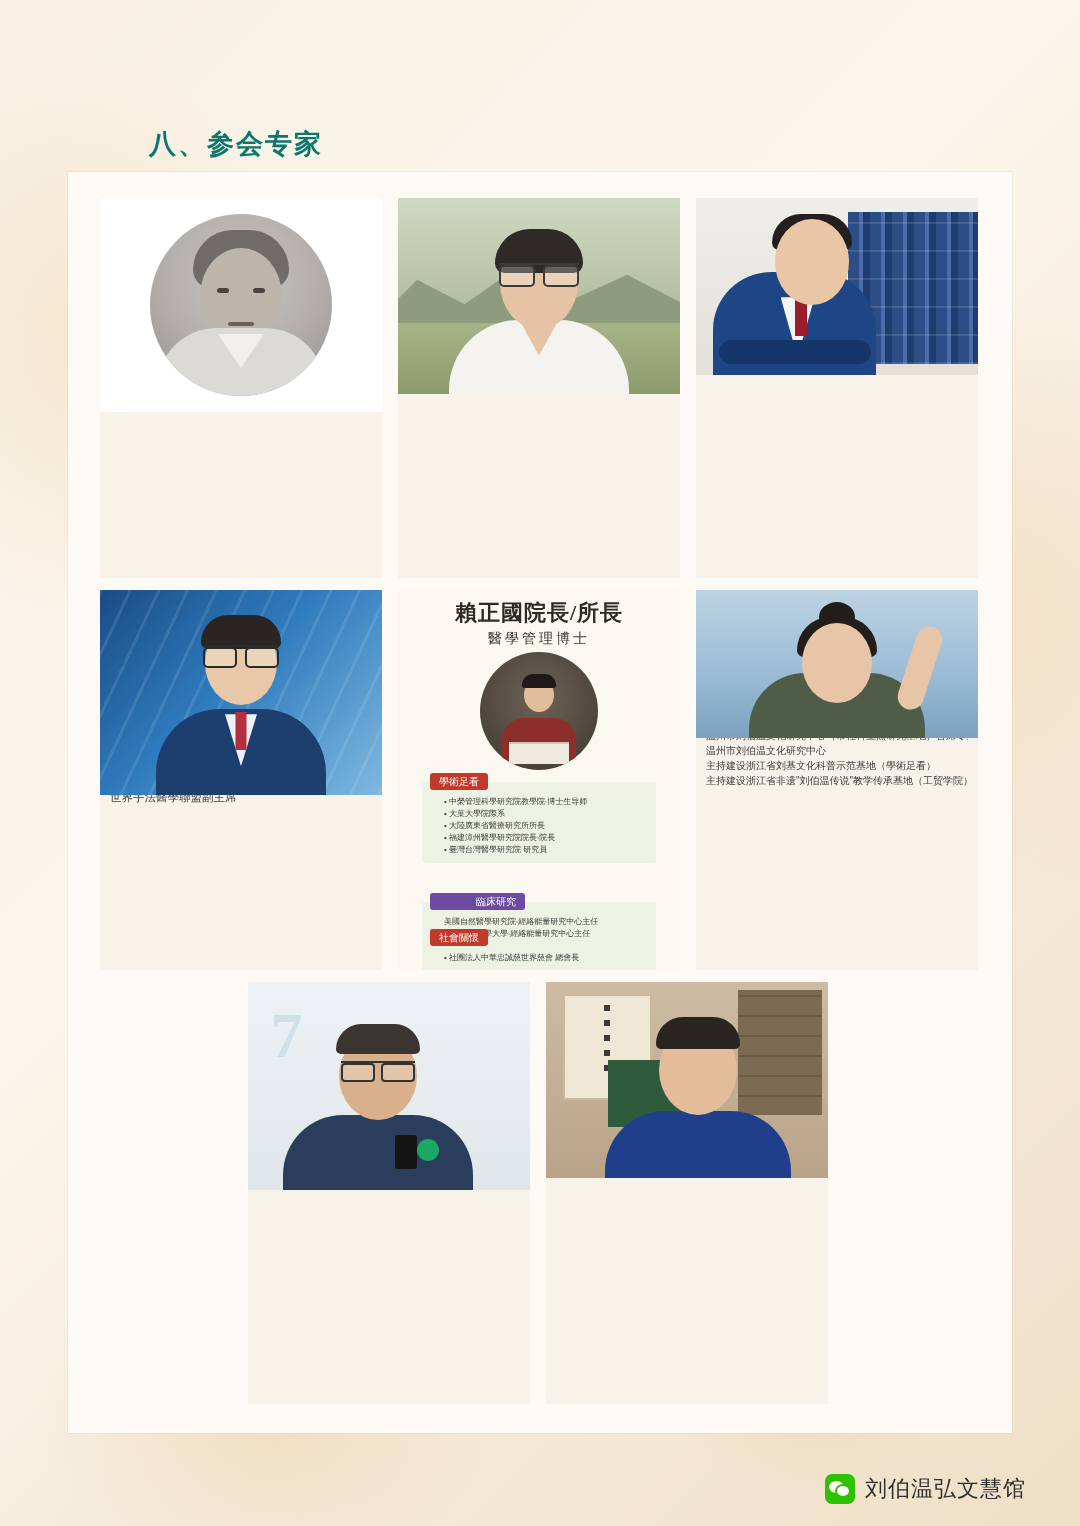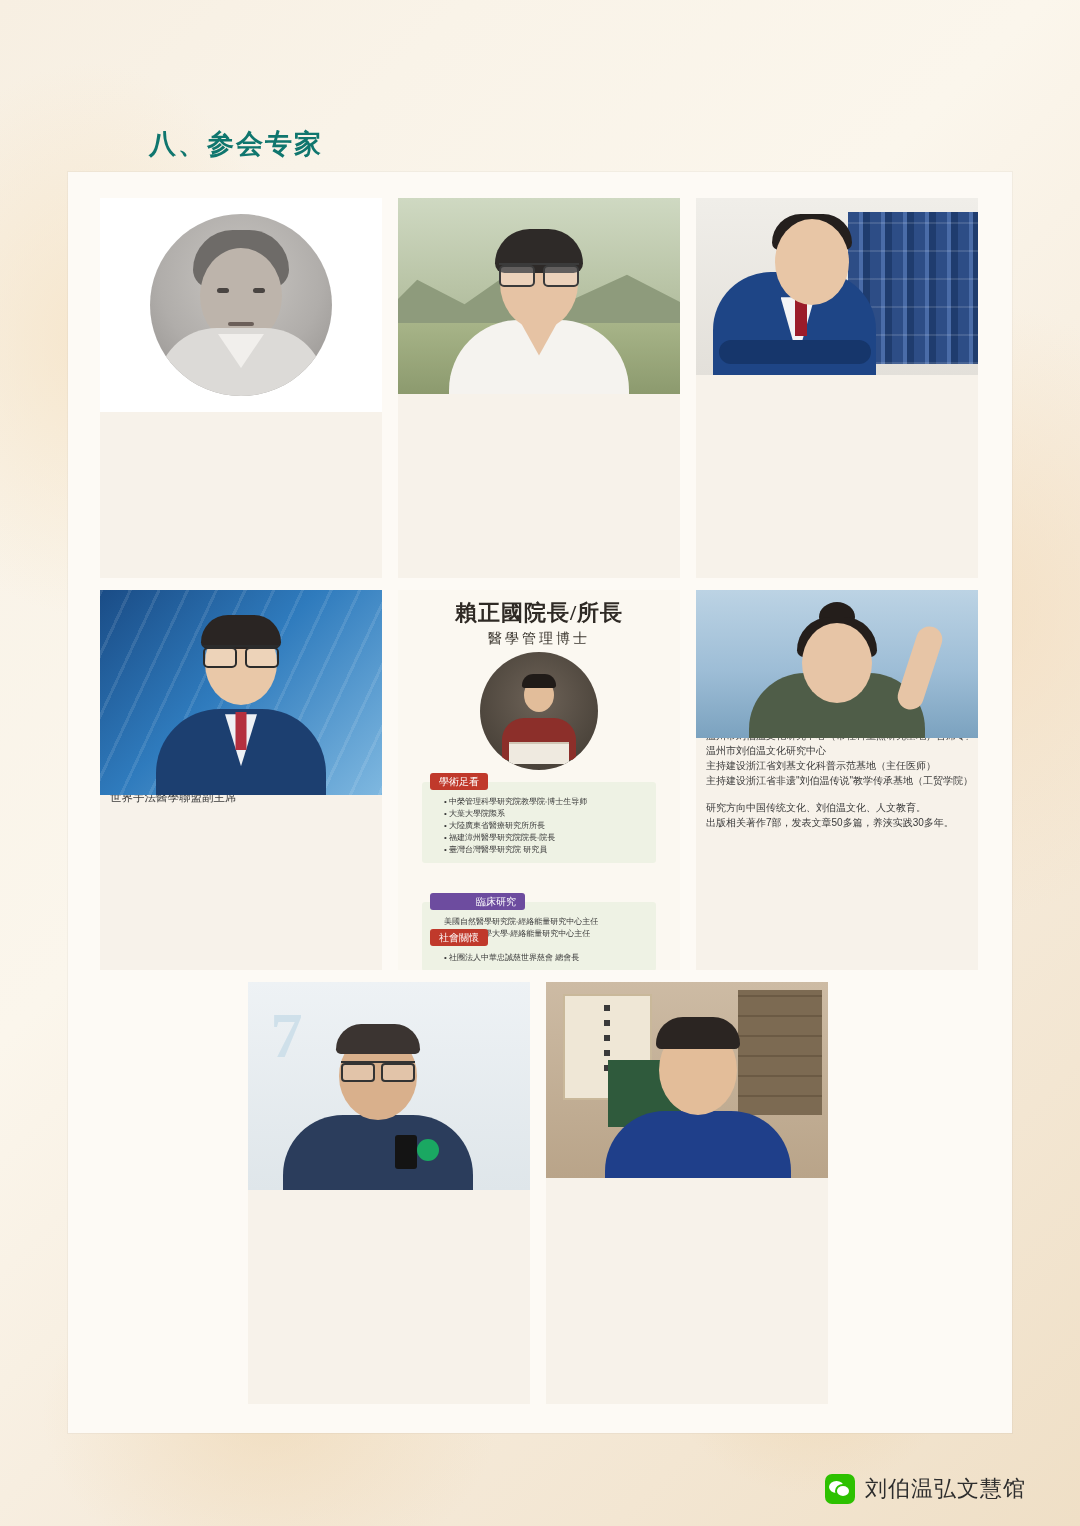--- a/index.html
+++ b/index.html
@@ -363,26 +363,22 @@
     <div class="card-body">
       <div class="intro-label" style="text-align:center">人物介绍</div>
       <div class="person-name">俞美玉</div>
       <div class="person-lines" style="font-size:10px">
         <div>中国明史学会刘基分会副会长</div>
         <div>浙江工贸职业技术学院教授</div>
         <div>温州市国学文化研究会副会长</div>
         <div>温州市刘基文化研究会常务副会长兼秘书长</div>
         <div>温州市刘伯温文化研究中心（市社科重点研究基地）首席专家</div>
         <div>温州市刘伯温文化研究中心</div>
-        <div>主持建设浙江省刘基文化科普示范基地（主任医师）</div>
+        <div>主持建设浙江省刘基文化科普示范基地（學術足看）</div>
         <div>主持建设浙江省非遗"刘伯温传说"教学传承基地（工贸学院）</div>
-      </div>
-      <div class="person-note" style="font-size:10px">
-        <div>研究方向中国传统文化、刘伯温文化、人文教育。</div>
-        <div>出版相关著作7部，发表文章50多篇，养浃实践30多年。</div>
       </div>
     </div>
   </div>
 
   <div class="card" style="left:180px; top:810px; width:282px; height:422px;">
     <div class="card-photo ph p7" style="height:208px;">
       <div class="logo">7</div>
       <div class="shirt"></div>
       <div class="head"></div>
       <div class="hair"></div>

